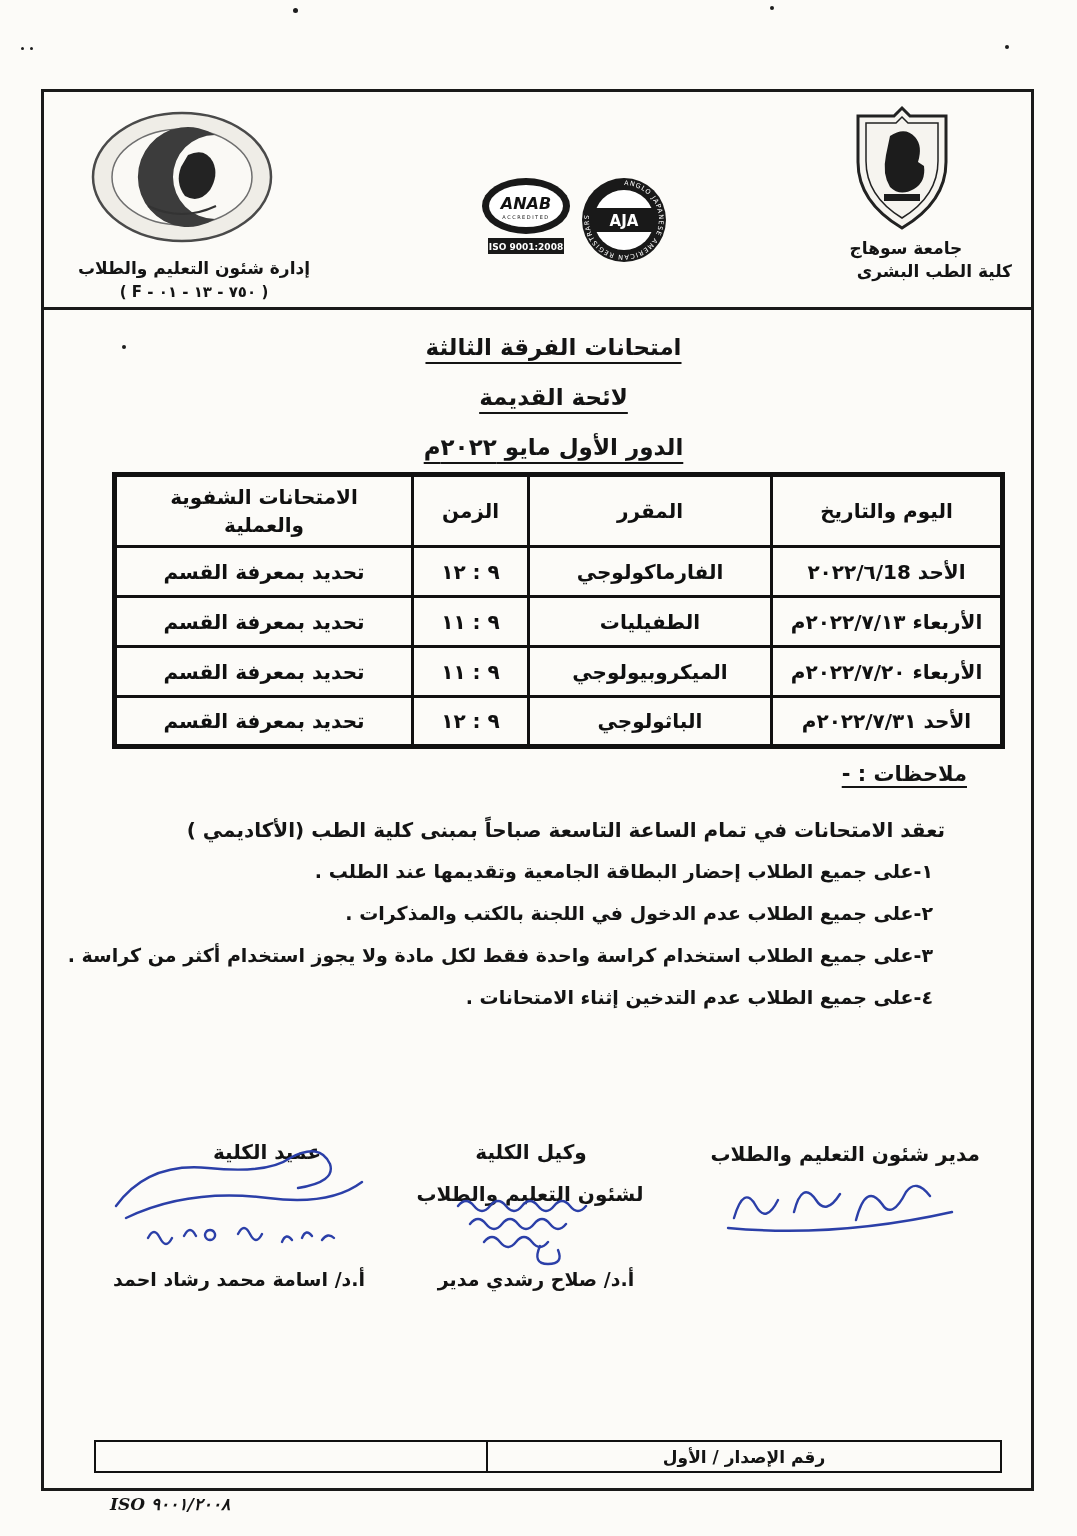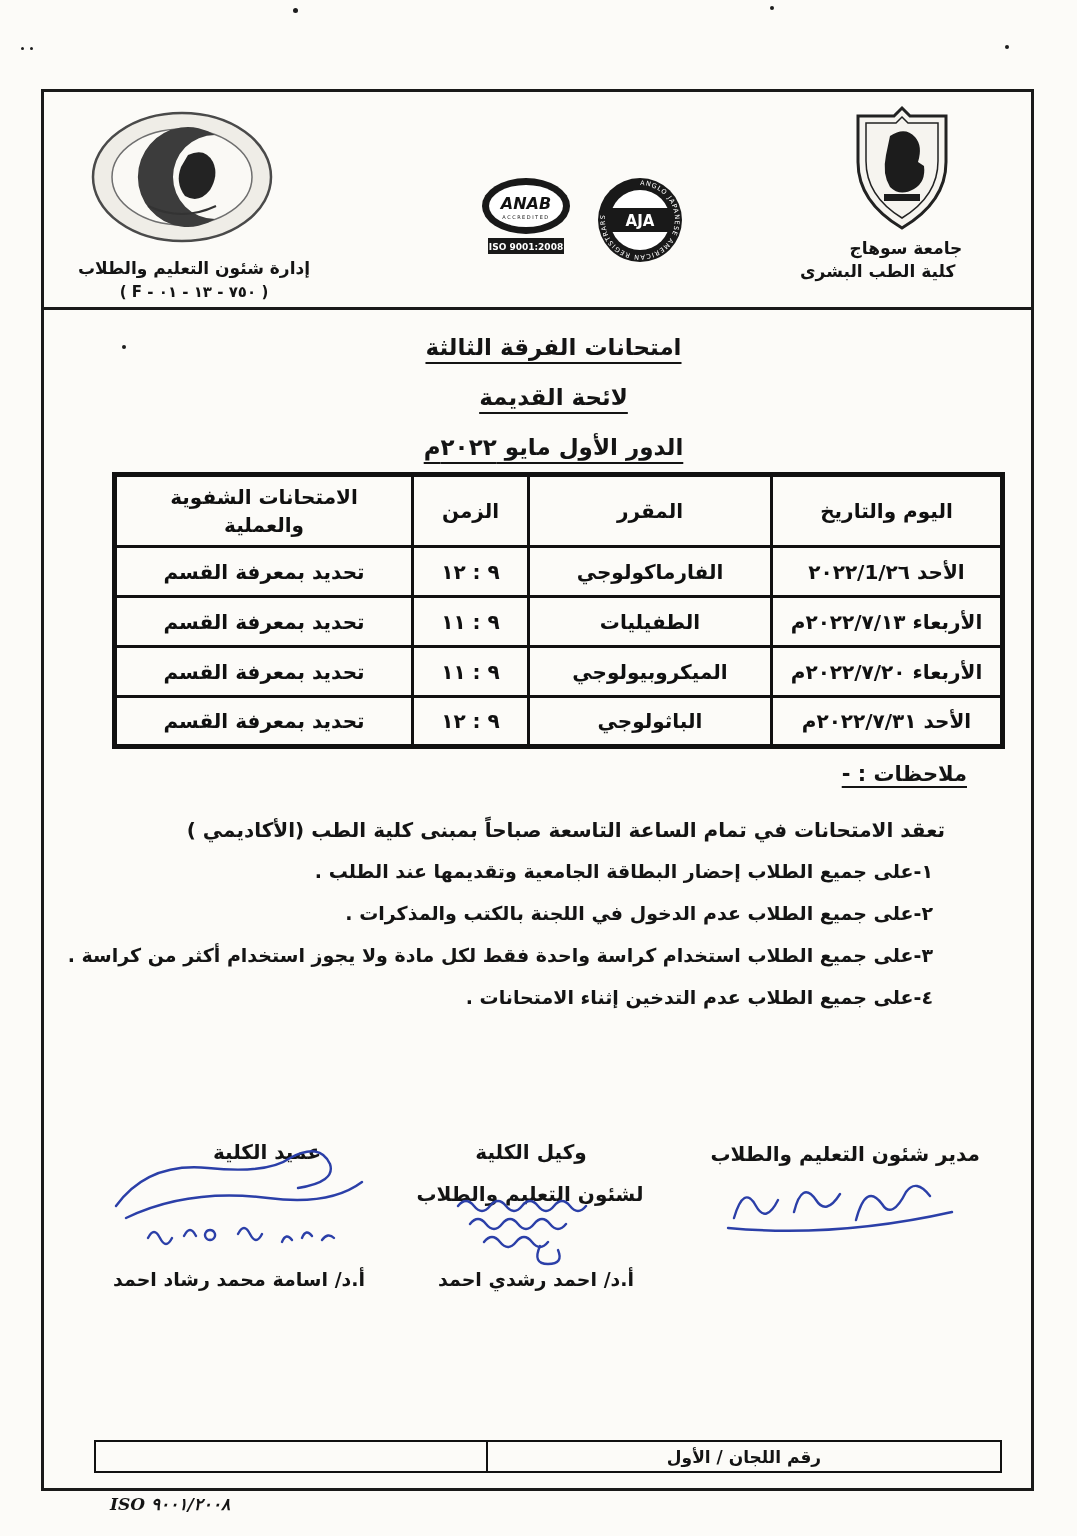--- a/index.html
+++ b/index.html
@@ -14,25 +14,25 @@
     border:3px solid #1a1a1a;
   }
   .frame > * { position:absolute; }
 
   
   .logo-left { left:46px; top:18px; }
   .dept-line { left:14px; top:166px; width:272px; text-align:center;
     font-size:17px; font-weight:bold; }
   .code-line { left:14px; top:191px; width:272px; text-align:center;
     font-size:15px; font-weight:bold; direction:ltr; }
-  .center-badges { left:436px; top:84px; display:flex; gap:24px; align-items:flex-start; }
+  .center-badges { left:436px; top:84px; display:flex; gap:8px; align-items:flex-start; }
   .emblem { left:808px; top:12px; }
   .univ-line { left:756px; top:146px; width:212px; text-align:center;
     font-size:17px; font-weight:bold; }
-  .fac-line { left:756px; top:169px; width:212px; text-align:left;
+  .fac-line { left:756px; top:169px; width:212px; text-align:right;
     font-size:17px; font-weight:bold; }
   .hdr-rule { left:-3px; top:215px; width:calc(100% + 6px); height:3px; background:#1a1a1a; }
 
   
   .titles { top:240px; left:0; width:100%; text-align:center; direction:rtl;padding-left:32px; }
   .title-line {
     font-size:23px; font-weight:bold; margin-bottom:20px; line-height:30px;
     text-decoration:underline; text-underline-offset:7px; text-decoration-thickness:2px;
   }
 
@@ -161,21 +161,21 @@
       <thead>
         <tr>
           <th>اليوم والتاريخ</th>
           <th>المقرر</th>
           <th>الزمن</th>
           <th><span class="th-narrow">الامتحانات الشفوية والعملية</span></th>
         </tr>
       </thead>
       <tbody>
         <tr>
-          <td>الأحد ٢٠٢٢/1/٢٦</td>
+          <td>الأحد ٢٠٢٢/٦/18</td>
           <td>الفارماكولوجي</td>
           <td>٩ : ١٢</td>
           <td>تحديد بمعرفة القسم</td>
         </tr>
         <tr>
           <td>الأربعاء ٢٠٢٢/٧/١٣م</td>
           <td>الطفيليات</td>
           <td>٩ : ١١</td>
           <td>تحديد بمعرفة القسم</td>
         </tr>
@@ -210,32 +210,32 @@
     </svg>
 
     <div class="sig-label sig-vice-title">وكيل الكلية</div>
     <div class="sig-label sig-vice-subtitle">لشئون التعليم والطلاب</div>
     <svg class="sig sig-vice-svg" width="210" height="78" viewBox="0 0 210 78">
       <path d="M18,12 q8,-10 16,0 q8,10 16,0 q8,-10 16,0 q8,10 16,0 q8,-10 16,0 q8,10 16,0 q8,-10 16,0 q8,10 16,0"></path>
       <path d="M30,30 q8,-10 16,0 q8,10 16,0 q8,-10 16,0 q8,10 16,0 q8,-10 16,0 q8,10 16,0"></path>
       <path d="M44,48 q8,-10 16,0 q8,10 16,0 q8,-10 16,0 q8,10 16,0"></path>
       <path d="M100,52 q-8,18 8,18 q16,0 10,-14"></path>
     </svg>
-    <div class="sig-name sig-vice-name">أ.د/ احمد رشدي احمد</div>
+    <div class="sig-name sig-vice-name">أ.د/ صلاح رشدي مدير</div>
 
     <div class="sig-label sig-dean-title">عميد الكلية</div>
     <svg class="sig sig-dean-svg" width="310" height="112" viewBox="0 0 310 112">
       <path d="M30,58 Q62,14 122,20 Q182,26 204,10 Q234,-6 244,16 Q250,34 212,40"></path>
       <path d="M40,70 Q102,40 182,50 Q244,58 276,34"></path>
       <path d="M62,90 q6,-12 12,0 q6,12 12,0 M98,88 q6,-12 12,0 M124,92 a5,5 0 1,1 0.1,0 M152,86 q6,-12 12,0 q6,12 12,0"></path>
       <path d="M196,94 q4,-10 10,-2 M216,90 q4,-10 10,-2 M236,92 q6,-8 12,-2"></path>
     </svg>
     <div class="sig-name sig-dean-name">أ.د/ اسامة محمد رشاد احمد</div>
 
     <div class="footer-bar">
-      <div class="footer-cell footer-cell-number">رقم اللجان / الأول</div>
+      <div class="footer-cell footer-cell-number">رقم الإصدار / الأول</div>
     </div>
 
   </div>
 
   <div class="iso-note">ISO ٩٠٠١/٢٠٠٨</div>
 
 </div>
 
 </body></html>

